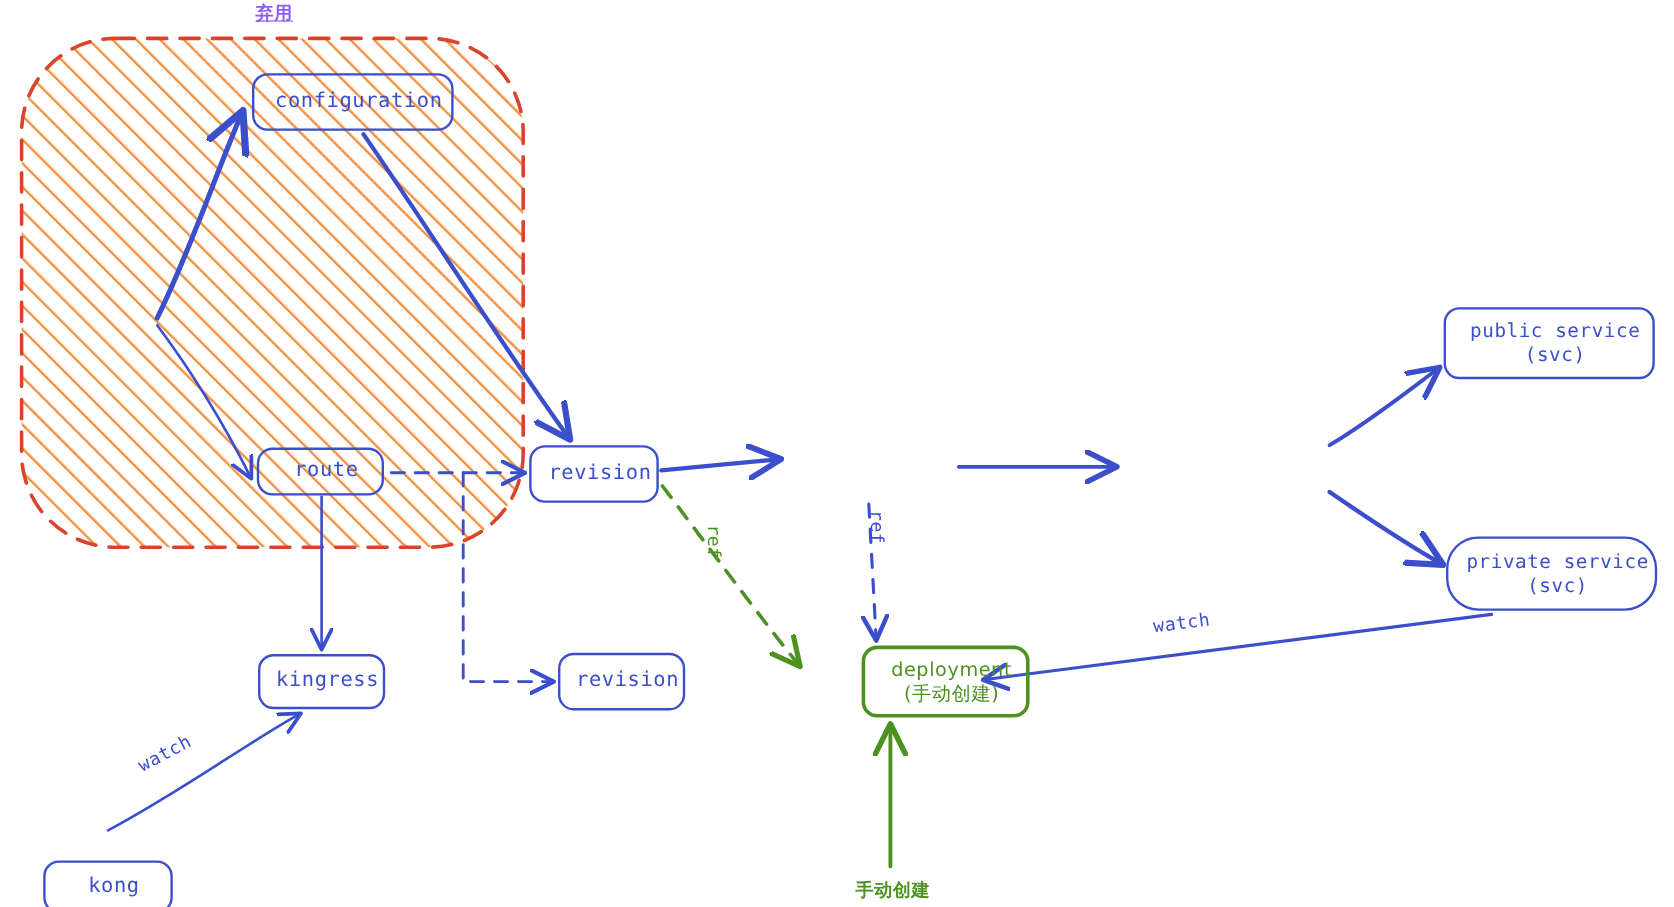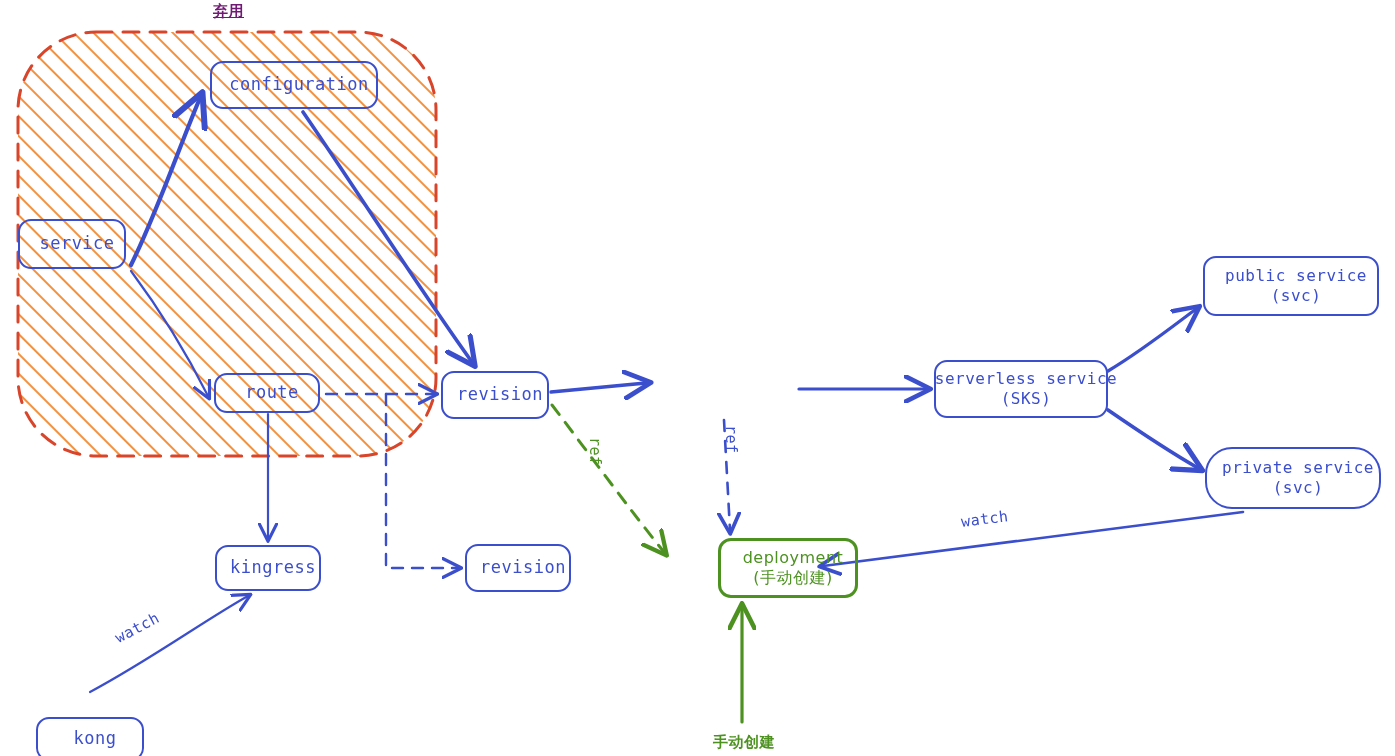--- a/index.html
+++ b/index.html
@@ -56,21 +56,21 @@
   }
   .edge-label {
     position: absolute;
     font-family: "DejaVu Sans Mono", "Liberation Mono", monospace;
     font-size: 15px;
     letter-spacing: 0.5px;
     white-space: pre;
   }
   .lbl-blue { color: #3b4ecc; }
   .lbl-green { color: #4d9221; }
-  .lbl-orange { color: #701a75; text-decoration: underline; }
+  .lbl-orange { color: #8b5cf6; text-decoration: underline; }
   .cjk-lbl {
     font-family: "DejaVu Sans", "Liberation Sans", sans-serif;
     font-weight: bold;
     font-size: 15px;
   }
 </style>
 </head>
 <body>
 
 <div id="canvas">
@@ -118,41 +118,34 @@
 
     <path d="M 1108 410 C 1140 432 1170 452 1198 468" fill="none" stroke="#3b4ecc" stroke-width="3.6" stroke-linecap="round" marker-end="url(#arrow-blue)"></path>
 
     <path d="M 1243 512 L 823 566" fill="none" stroke="#3b4ecc" stroke-width="2.6" stroke-linecap="round" marker-end="url(#arrow-blue)"></path>
 
     <path d="M 742 722 L 742 608" fill="none" stroke="#4d9221" stroke-width="3.2" stroke-linecap="round" marker-end="url(#arrow-green)"></path>
   </svg>
 
   <div class="edge-label cjk-lbl lbl-orange" style="left:213px; top:2px;">弃用</div>
 
-  <div class="node node-blue" style="left:18px; top:219px; width:108px; height:50px; font-size:17px;">
-    <span class="label">service</span>
-  </div>
 
   <div class="node node-blue" style="left:210px; top:61px; width:168px; height:48px; font-size:17px;">
     <span class="label">configuration</span>
   </div>
 
   <div class="node node-blue" style="left:214px; top:373px; width:106px; height:40px; font-size:17px;">
     <span class="label">route</span>
   </div>
 
   <div class="node node-blue" style="left:441px; top:371px; width:108px; height:48px; font-size:17px;">
     <span class="label">revision</span>
   </div>
 
 
-  <div class="node node-blue" style="left:934px; top:360px; width:174px; height:58px; font-size:16px;">
-    <span class="label">serverless service
-(SKS)</span>
-  </div>
 
   <div class="node node-blue" style="left:1203px; top:256px; width:176px; height:60px; font-size:16px;">
     <span class="label">public service
 (svc)</span>
   </div>
 
   <div class="node node-blue" style="left:1205px; top:447px; width:176px; height:62px; font-size:16px;border-radius:27px;">
     <span class="label">private service
 (svc)</span>
   </div>

